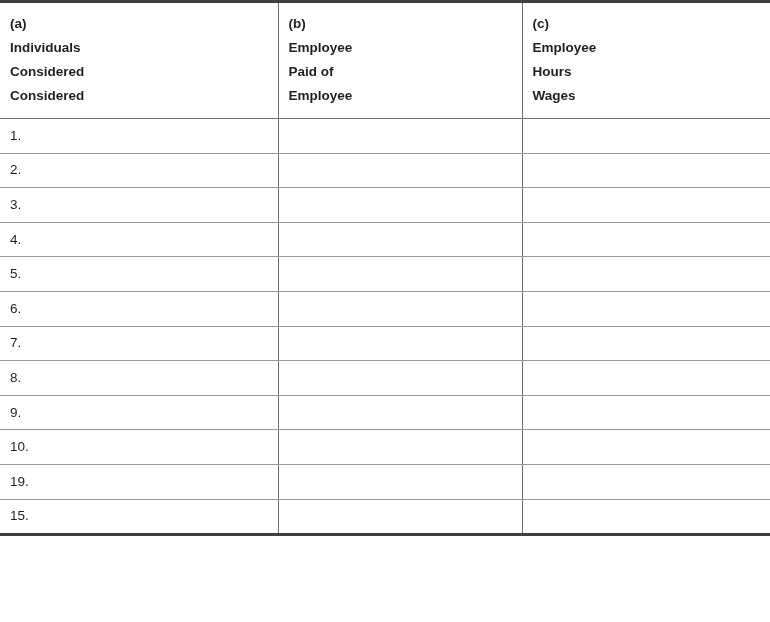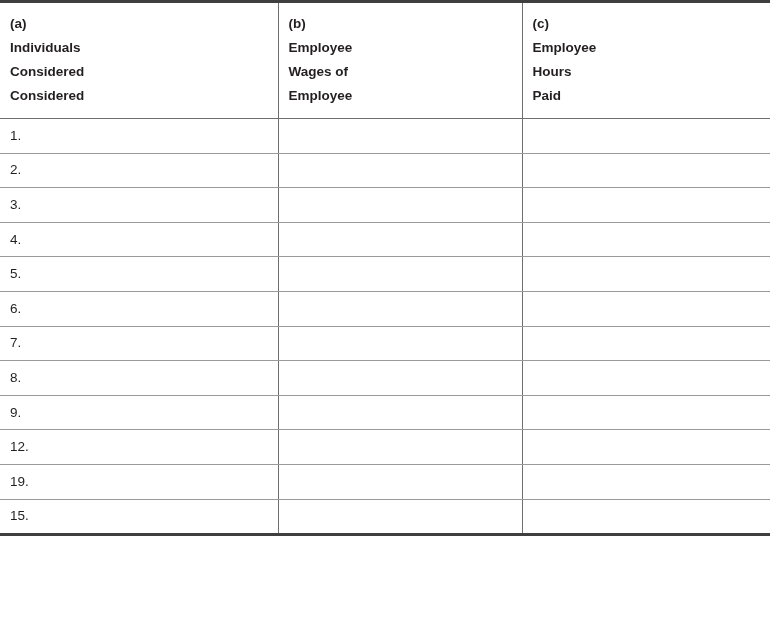--- a/index.html
+++ b/index.html
@@ -74,28 +74,28 @@
       <tr>
         <th>
           <span class="hdr-line">(a)</span>
           <span class="hdr-line">Individuals</span>
           <span class="hdr-line">Considered</span>
           <span class="hdr-line">Considered</span>
         </th>
         <th>
           <span class="hdr-line">(b)</span>
           <span class="hdr-line">Employee</span>
-          <span class="hdr-line">Wages of</span>
+          <span class="hdr-line">Paid of</span>
           <span class="hdr-line">Employee</span>
         </th>
         <th>
           <span class="hdr-line">(c)</span>
           <span class="hdr-line">Employee</span>
           <span class="hdr-line">Hours</span>
-          <span class="hdr-line">Paid</span>
+          <span class="hdr-line">Wages</span>
         </th>
       </tr>
     </thead>
     <tbody>
       <tr>
         <td class="num-cell">1.</td>
         <td class="blank-cell"></td>
         <td class="blank-cell"></td>
       </tr>
       <tr>
@@ -132,21 +132,21 @@
         <td class="num-cell">8.</td>
         <td class="blank-cell"></td>
         <td class="blank-cell"></td>
       </tr>
       <tr>
         <td class="num-cell">9.</td>
         <td class="blank-cell"></td>
         <td class="blank-cell"></td>
       </tr>
       <tr>
-        <td class="num-cell">12.</td>
+        <td class="num-cell">10.</td>
         <td class="blank-cell"></td>
         <td class="blank-cell"></td>
       </tr>
       <tr>
         <td class="num-cell">19.</td>
         <td class="blank-cell"></td>
         <td class="blank-cell"></td>
       </tr>
       <tr>
         <td class="num-cell">15.</td>

